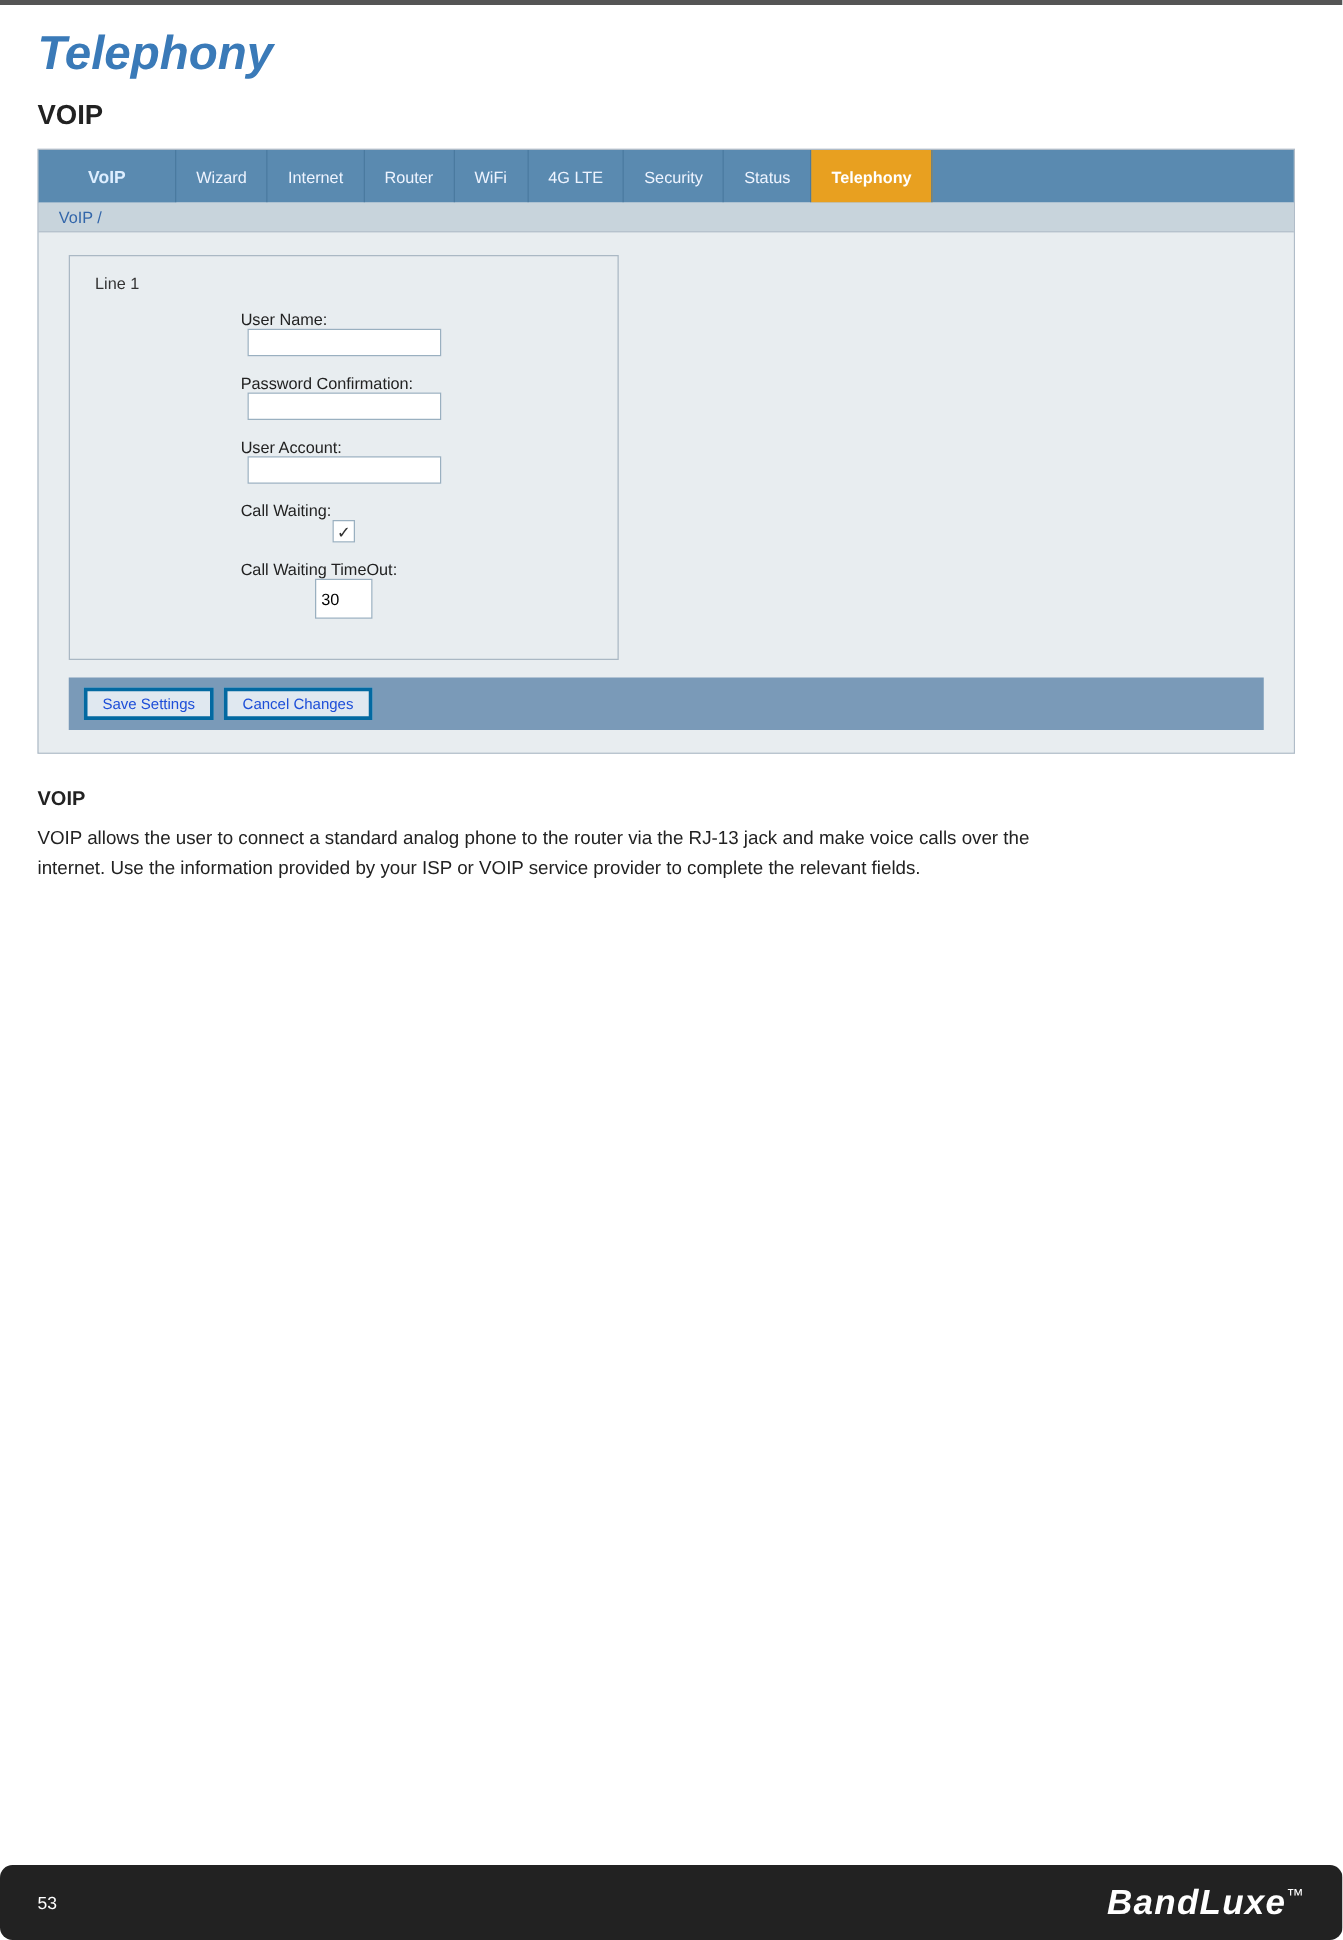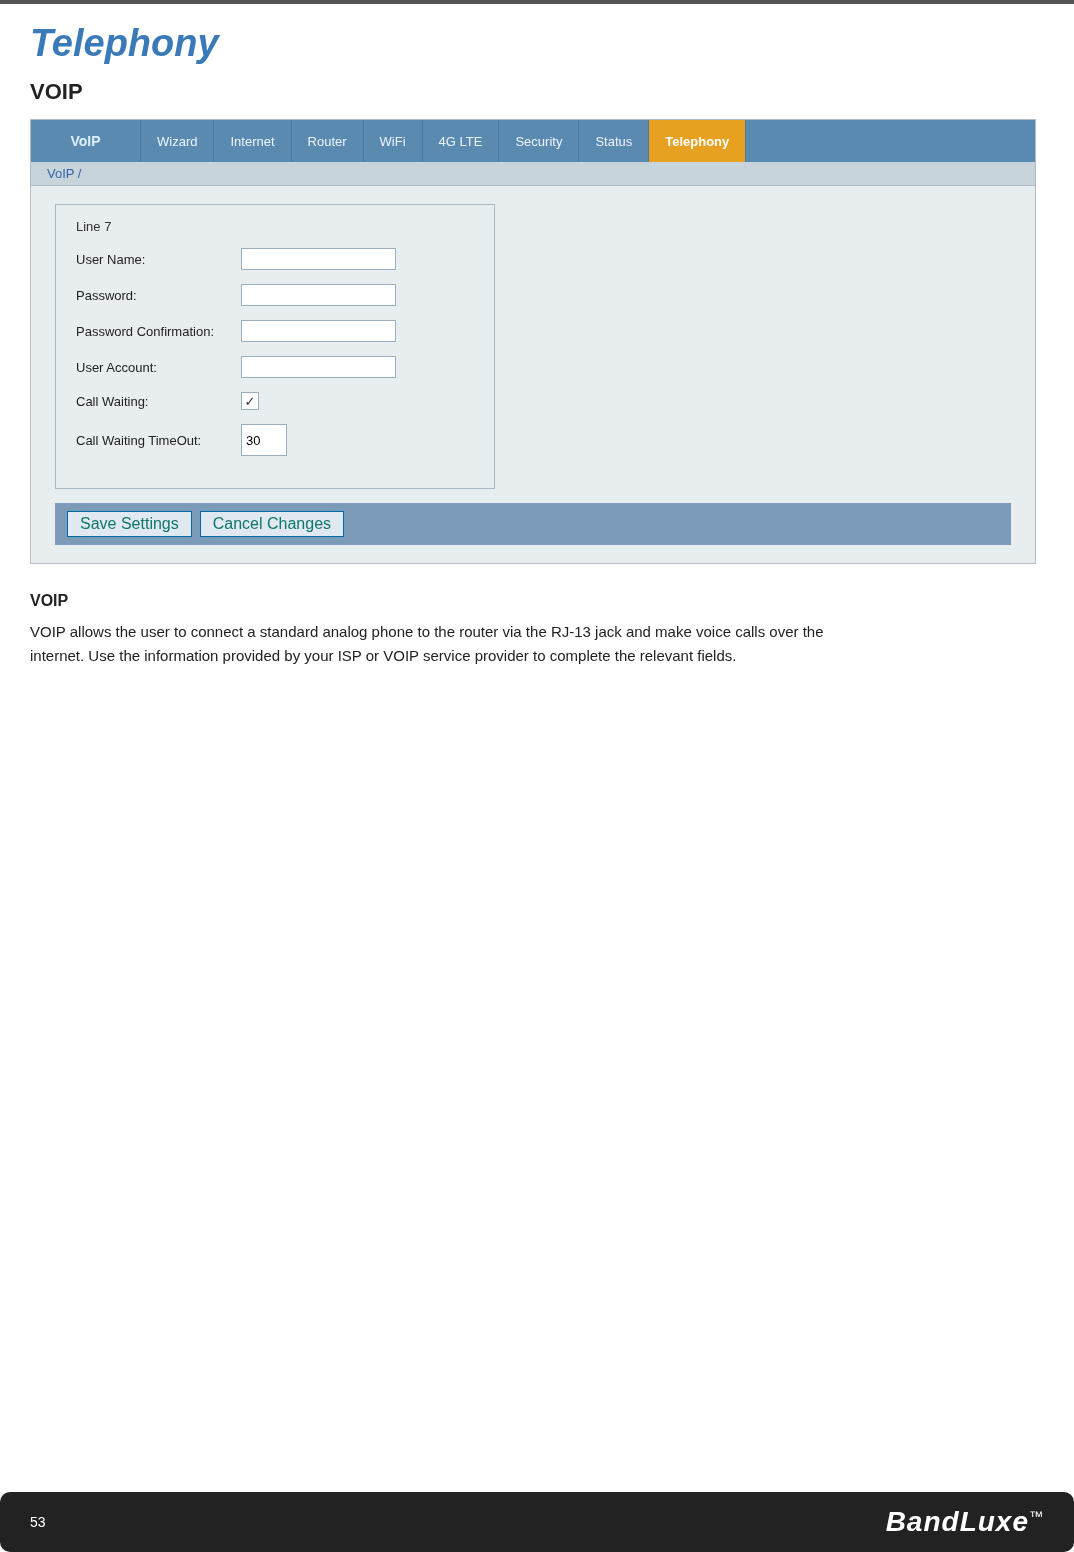--- a/index.html
+++ b/index.html
@@ -125,20 +125,21 @@
       font-size: 13px;
       color: #333;
       margin-bottom: 14px;
       font-weight: normal;
     }
 
     .form-row {
       display: flex;
       align-items: center;
       margin-bottom: 14px;
+      flex-direction: column;
     }
 
     .form-label {
       font-size: 13px;
       color: #222;
       min-width: 165px;
     }
 
     .form-input {
       border: 1px solid #9ab0c0;
@@ -175,24 +176,24 @@
     .btn-row {
       background: #7a9ab8;
       display: flex;
       align-items: center;
       padding: 8px 12px;
       gap: 8px;
     }
 
     .btn {
       background: #e0e8f0;
-      border: 1px solid #0369a1;
+      border: 3px solid #0369a1;
       padding: 3px 12px;
-      font-size: 16px;
-      color: #0f766e;
+      font-size: 12px;
+      color: #1d4ed8;
       cursor: pointer;
       white-space: nowrap;
     }
 
     
     .description-title {
       font-weight: bold;
       font-size: 16px;
       color: #222;
       margin-bottom: 10px;
@@ -269,31 +270,27 @@
         <div class="nav-tab">Security</div>
         <div class="nav-tab">Status</div>
         <div class="nav-tab active">Telephony</div>
       </div>
     </div>
 
     <div class="breadcrumb-bar">VoIP /</div>
 
     <div class="form-area">
       <div class="fieldset-box">
-        <div class="fieldset-legend">Line 7</div>
+        <div class="fieldset-legend">Line 1</div>
 
         <div class="form-row">
           <div class="form-label">User Name:</div>
           <input class="form-input" type="text" value="" style="">
         </div>
 
-        <div class="form-row">
-          <div class="form-label">Password:</div>
-          <input class="form-input" type="password" value="" style="">
-        </div>
 
         <div class="form-row">
           <div class="form-label">Password Confirmation:</div>
           <input class="form-input" type="password" value="" style="">
         </div>
 
         <div class="form-row">
           <div class="form-label">User Account:</div>
           <input class="form-input" type="text" value="" style="">
         </div>

